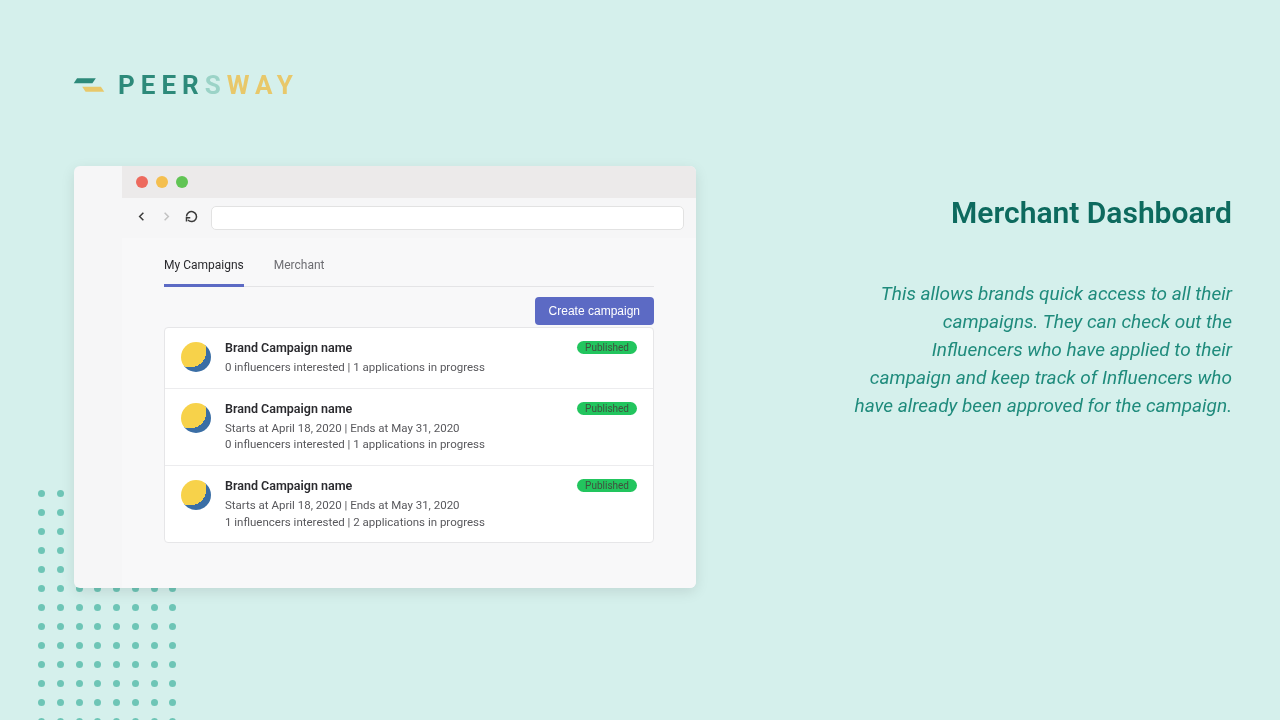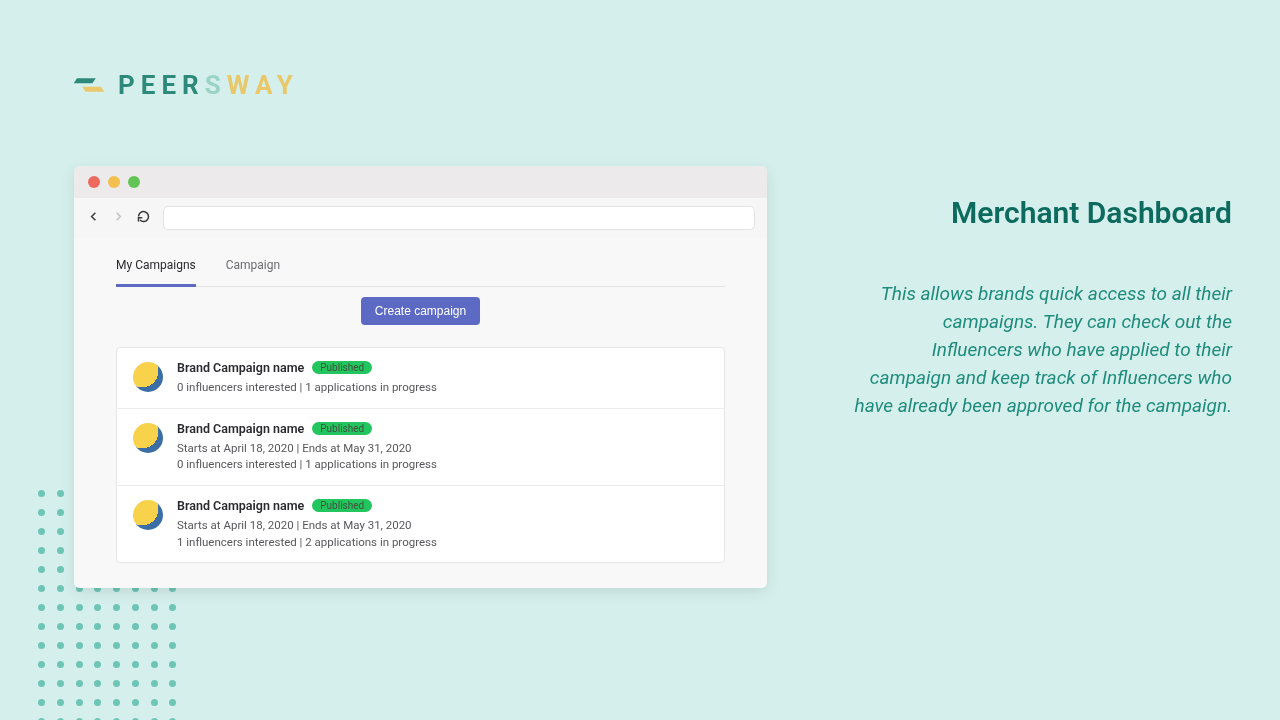--- a/index.html
+++ b/index.html
@@ -20,55 +20,56 @@
   .side-title { color: #0d6a5e; font-size: 30px; font-weight: 600; margin-bottom: 50px; }
   .side-body  { color: #1f8b7c; font-size: 19px; line-height: 1.48; font-style: italic; }
 
   
   .dots { position: absolute; left: 38px; top: 490px; width: 140px; display: grid;
           grid-template-columns: repeat(8, 1fr); gap: 12px 10px; }
   .dots span { width: 7px; height: 7px; border-radius: 50%; background: #6ec5b6; display: block; }
 
   
   .browser {
-    position: absolute; left: 74px; top: 166px; width: 693px; height: 422px;
+    position: absolute; left: 74px; top: 166px; width: 622px; height: 422px;
     background: #f6f6f7; border-radius: 6px; box-shadow: 0 4px 14px rgba(0,0,0,0.10);
     overflow: hidden;
+    padding-left: 48px;
   }
   .titlebar { height: 32px; display: flex; align-items: center; padding-left: 14px; gap: 8px;
               background: #eceaea; }
   .tl-dot { width: 12px; height: 12px; border-radius: 50%; }
   .tl-dot.r { background: #ed6a5e; }
   .tl-dot.y { background: #f4bf4f; }
   .tl-dot.g { background: #61c454; }
 
   .toolbar { height: 40px; display: flex; align-items: center; padding: 0 12px; gap: 12px;
              background: #f6f6f7; }
   .nav-icons { display: flex; align-items: center; gap: 10px; color: #3a3a3a; }
   .nav-icons .fwd { color: #c2c2c2; }
   .addr { flex: 1; height: 24px; background: #fff; border: 1px solid #e2e2e2; border-radius: 5px; }
 
   .content { padding: 10px 42px 20px 42px; background: #f8f8f9; height: calc(100% - 72px); }
 
   .tabs { display: flex; gap: 30px; border-bottom: 1px solid #e4e4e6; margin-bottom: 10px; }
   .tab { font-size: 12px; color: #6d6d72; padding: 10px 0 12px 0; cursor: pointer; }
   .tab.active { color: #2a2a2e; border-bottom: 3px solid #5c6ac4; margin-bottom: -1px; }
 
-  .create-row { display: flex; justify-content: center; margin-bottom: 22px; }
+  .create-row { display: flex; justify-content: flex-end; margin-bottom: 2px; }
   .create-btn { background: #5c6ac4; color: #fff; border: none; border-radius: 4px;
                 font-size: 12px; padding: 7px 14px; cursor: pointer; }
 
   .list { background: #fff; border: 1px solid #e6e6e8; border-radius: 4px; }
   .row { display: flex; padding: 12px 16px; gap: 14px; border-bottom: 1px solid #ececee; }
   .row:last-child { border-bottom: none; }
   .avatar { width: 30px; height: 30px; border-radius: 50%;
             background: radial-gradient(circle at 30% 30%, #f7d24a 0 55%, #3a6ea5 55% 100%);
             flex-shrink: 0; margin-top: 2px; }
   .row-body { flex: 1; }
-  .row-head { display: flex; align-items: center; gap: 8px; margin-bottom: 4px; }
+  .row-head { display: flex; align-items: center; gap: 8px; margin-bottom: 4px; justify-content: space-between; }
   .row-title { font-size: 12.5px; font-weight: 600; color: #2a2a2e; }
   .badge { background: #22c55e; color: #414f3e; font-size: 10px; padding: 1px 8px;
            border-radius: 10px; }
   .row-line { font-size: 11.5px; color: #58585c; line-height: 1.45; }
 </style>
 </head>
 <body>
 
 <div class="logo">
   <span class="logo-mark">
@@ -219,21 +220,21 @@
             <path d="M4 20v-6h6"></path>
           </svg>
       </span>
     </div>
     <div class="addr"></div>
   </div>
 
   <div class="content">
     <div class="tabs">
       <div class="tab active">My Campaigns</div>
-      <div class="tab">Campaign</div>
+      <div class="tab">Merchant</div>
     </div>
 
     <div class="create-row">
       <button class="create-btn">Create campaign</button>
     </div>
 
     <div class="list">
       <div class="row">
         <div class="avatar"></div>
         <div class="row-body">

